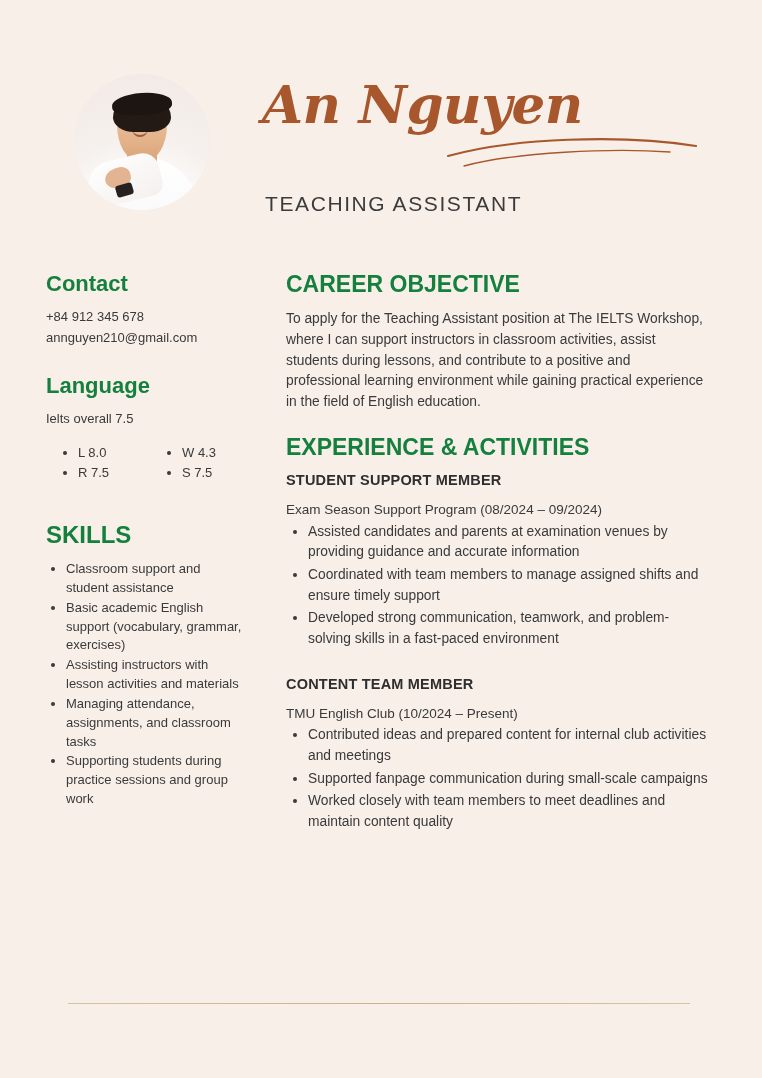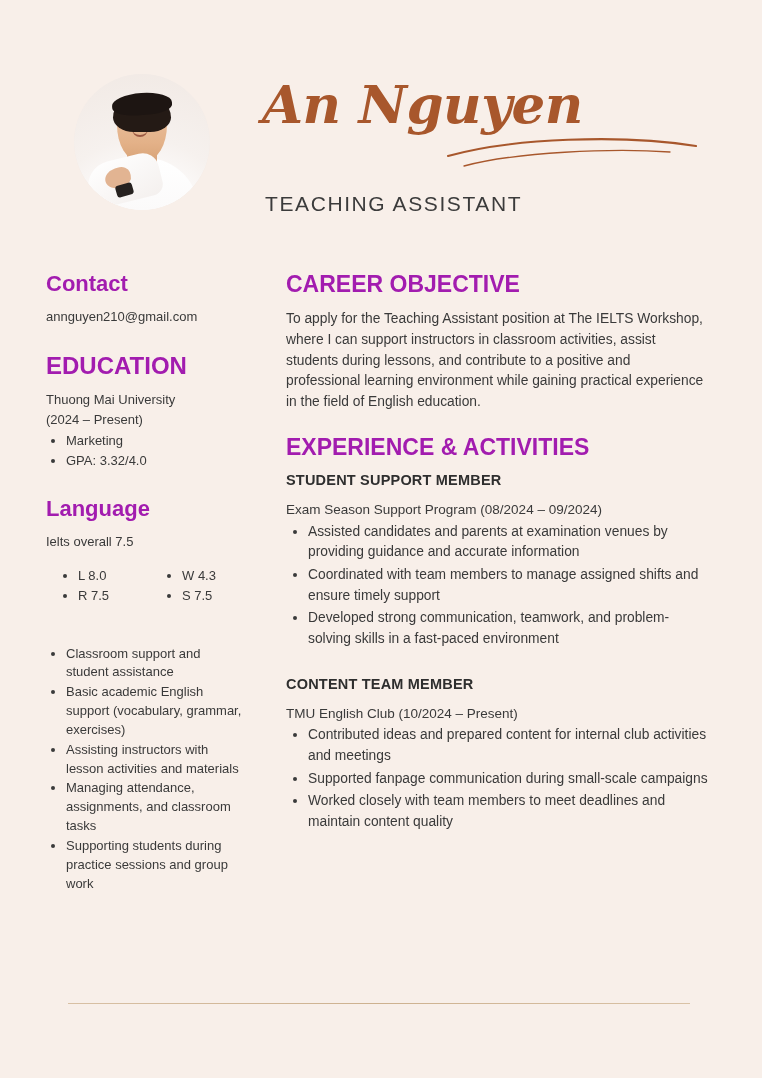--- a/index.html
+++ b/index.html
@@ -194,21 +194,21 @@
     width: 198px;
   }
   .col-right {
     position: absolute;
     left: 286px;
     top: 0;
     width: 422px;
   }
 
   h2.section {
-    color: #a21caf;
+    color: #15803d;
     margin: 0 0 12px 0;
     font-weight: bold;
     line-height: 1.1;
   }
   .col-left h2.section { font-size: 22px; }
   .col-left h2.section.caps { font-size: 24px; }
   .col-right h2.section { font-size: 23px; }
 
   .block { margin-bottom: 26px; }
   .col-right .block { margin-bottom: 22px; }
@@ -294,50 +294,43 @@
     <div class="subtitle">TEACHING ASSISTANT</div>
   </div>
 
   <div class="columns">
 
     <div class="col-left">
 
       <div class="block">
         <h2 class="section">Contact</h2>
         <div class="contact-lines">
+          <div class="line">+84 912 345 678</div>
           <div class="line">annguyen210@gmail.com</div>
         </div>
       </div>
 
-      <div class="block">
-        <h2 class="section caps">EDUCATION</h2>
-        <div class="line edu-head">Thuong Mai University</div>
-        <div class="line">(2024 – Present)</div>
-        <ul>
-          <li>Marketing</li>
-          <li>GPA: 3.32/4.0</li>
-        </ul>
-      </div>
 
       <div class="block">
         <h2 class="section">Language</h2>
         <div class="line">Ielts overall 7.5</div>
         <div class="lang-grid">
           <ul>
             <li>L 8.0</li>
             <li>R 7.5</li>
           </ul>
           <ul>
             <li>W 4.3</li>
             <li>S 7.5</li>
           </ul>
         </div>
       </div>
 
       <div class="block">
+        <h2 class="section caps">SKILLS</h2>
         <ul>
           <li>Classroom support and student assistance</li>
           <li>Basic academic English support (vocabulary, grammar, exercises)</li>
           <li>Assisting instructors with lesson activities and materials</li>
           <li>Managing attendance, assignments, and classroom tasks</li>
           <li>Supporting students during practice sessions and group work</li>
         </ul>
       </div>
     </div>
 

